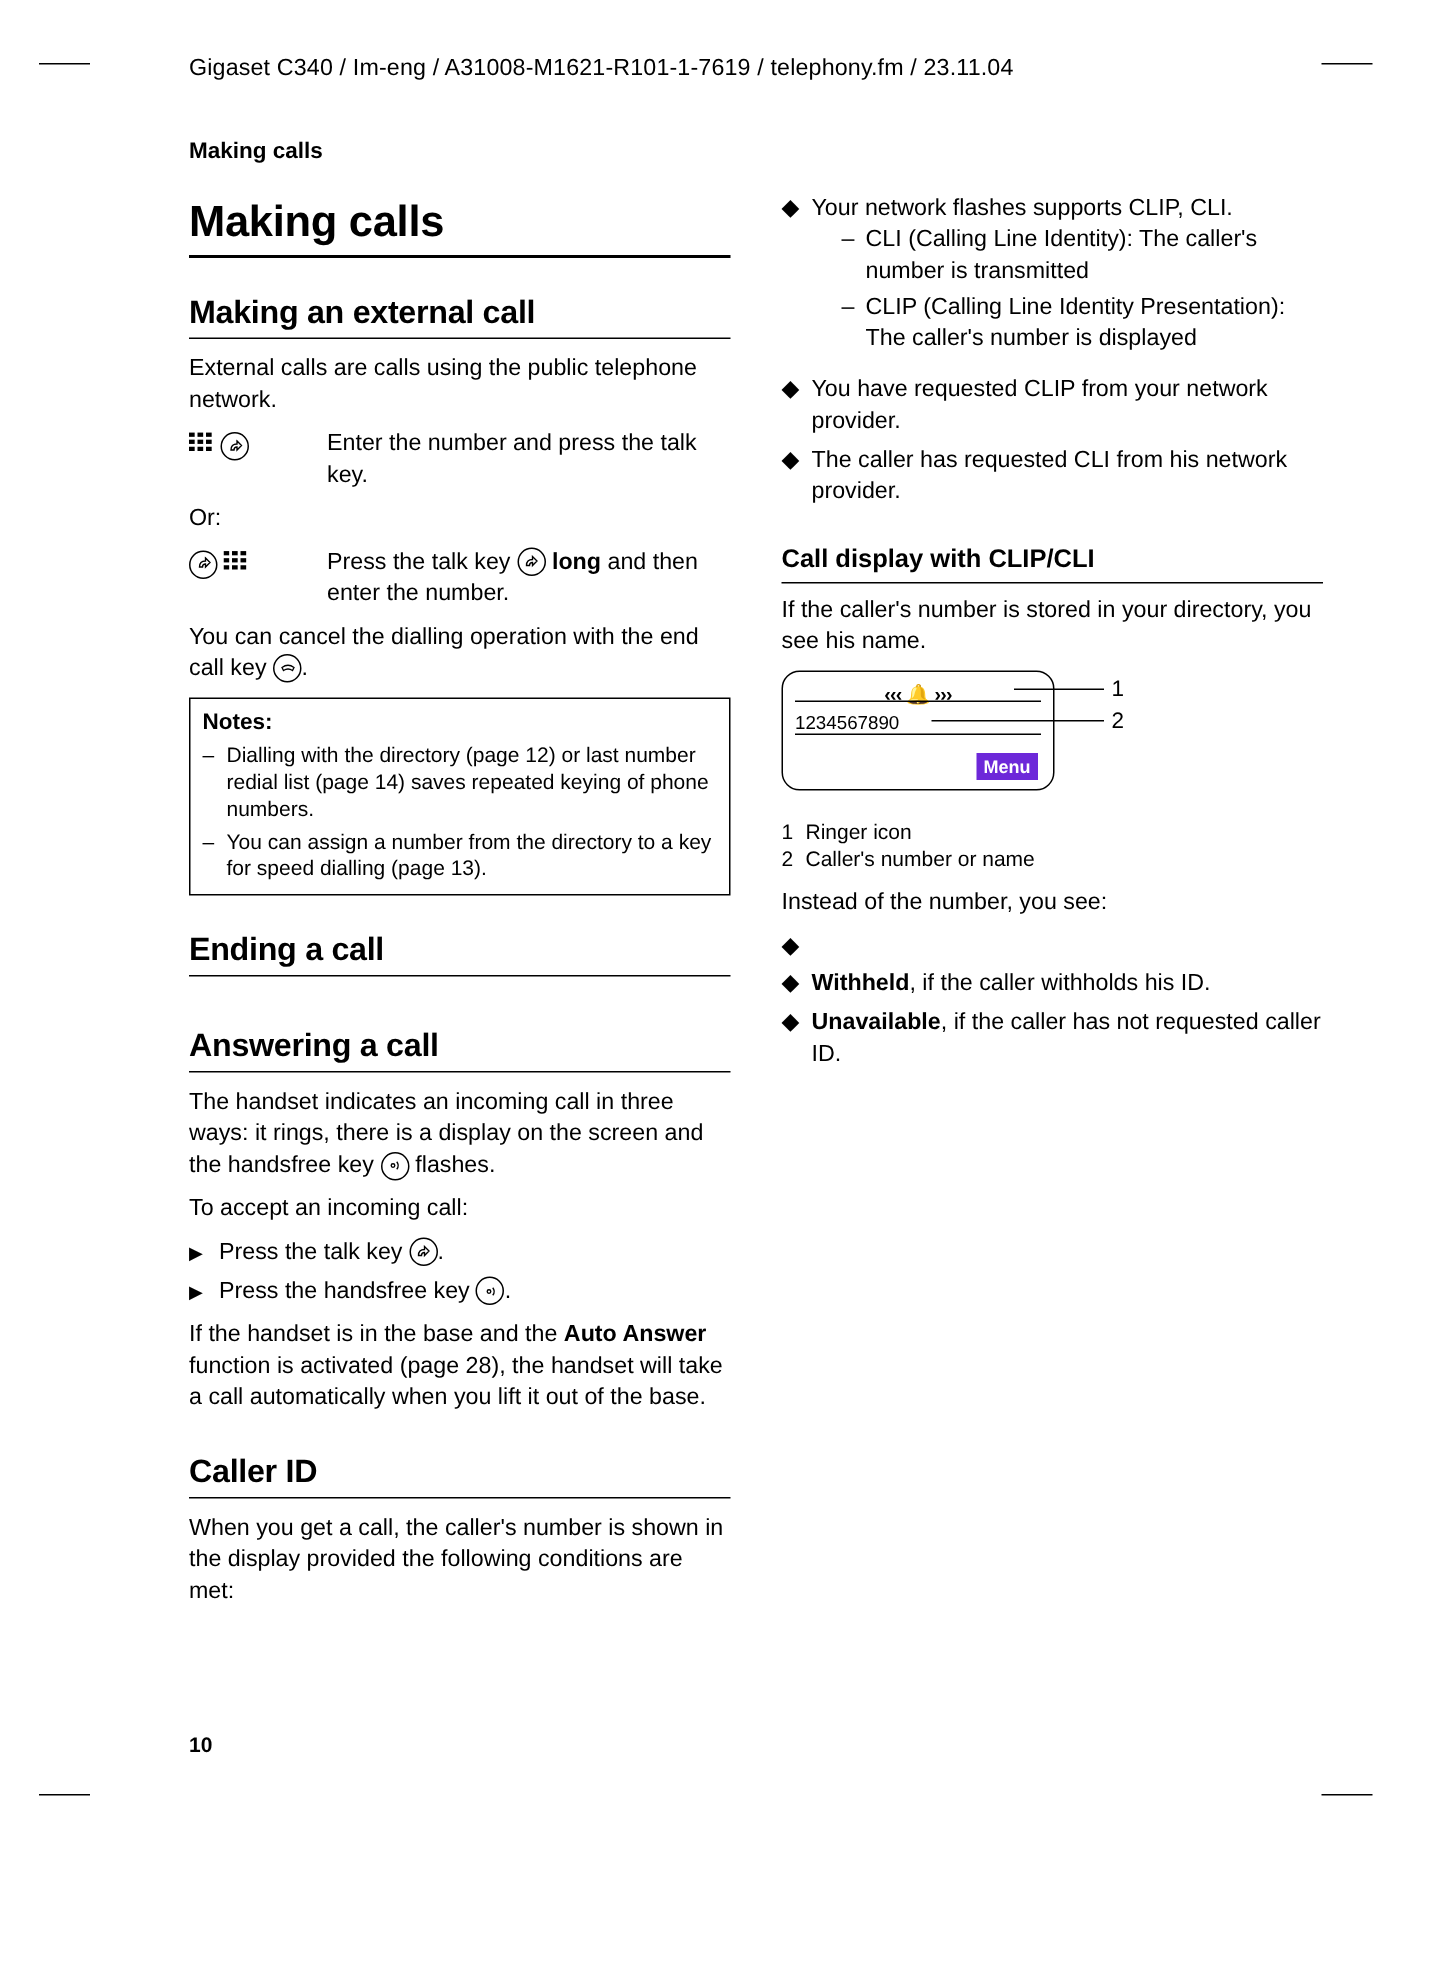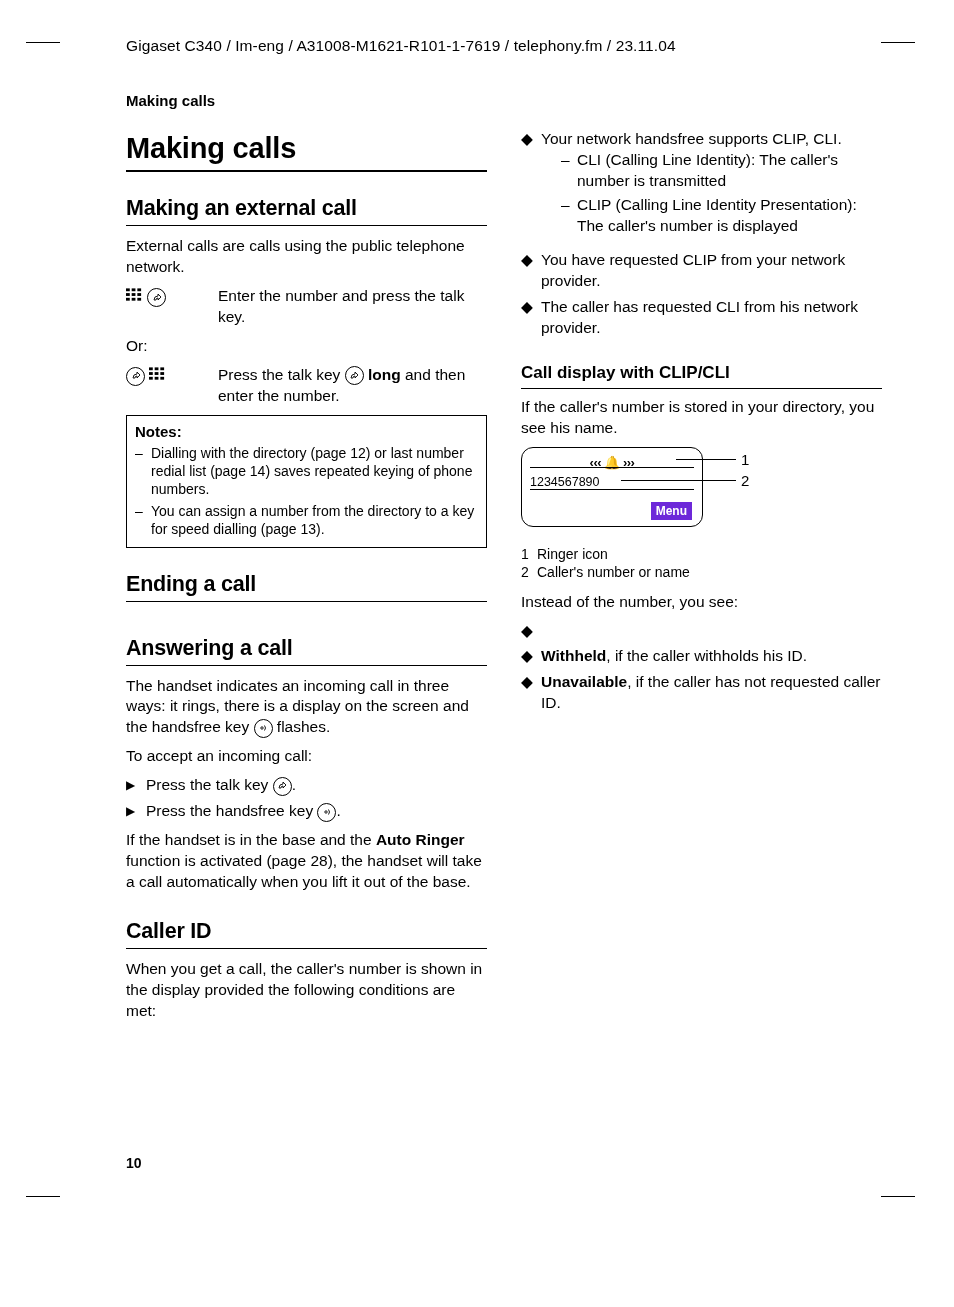--- a/index.html
+++ b/index.html
@@ -272,20 +272,27 @@
         </div>
         <div class="instr-text">
           <span>Press the talk key </span><span class="icon icon-circle">
               <svg width="10" height="10" viewBox="0 0 10 10">
                 <path d="M2 7 Q2 3 6 3 L6 1 L9 4 L6 7 L6 5 Q4 5 4 7 Z" fill="none" stroke="#000" stroke-width="0.9"></path>
               </svg>
             </span><span class="bold"> long</span><span> and then enter the number.</span>
         </div>
       </div>
 
+      <p>
+        <span>You can cancel the dialling operation with the end call key </span><span class="icon icon-circle">
+            <svg width="10" height="10" viewBox="0 0 10 10">
+              <path d="M1 4 Q5 1 9 4 L8 6 Q5 4 2 6 Z" fill="none" stroke="#000" stroke-width="0.9"></path>
+            </svg>
+          </span><span>.</span>
+      </p>
 
       <div class="notes-box">
         <div class="notes-title">Notes:</div>
         <ul>
           <li>
               <span class="dash-b">–</span>
               <span>Dialling with the directory (page 12) or last number redial list (page 14) saves repeated keying of phone numbers.</span>
             </li>
           <li>
               <span class="dash-b">–</span>
@@ -322,35 +329,35 @@
             <span class="ab">▶</span>
             <span><span>Press the handsfree key </span><span class="icon icon-circle">
                 <svg width="10" height="10" viewBox="0 0 10 10">
                   <circle cx="4" cy="5" r="1.2" fill="none" stroke="#000" stroke-width="0.9"></circle>
                   <path d="M6.5 2.5 Q8.5 5 6.5 7.5" fill="none" stroke="#000" stroke-width="0.9"></path>
                 </svg>
               </span><span>.</span></span>
           </li>
       </ul>
       <p>
-        <span>If the handset is in the base and the </span><span class="sans-bold">Auto Ringer</span><span> function is activated (page 28), the handset will take a call automatically when you lift it out of the base.</span>
+        <span>If the handset is in the base and the </span><span class="sans-bold">Auto Answer</span><span> function is activated (page 28), the handset will take a call automatically when you lift it out of the base.</span>
       </p>
 
       <div class="spacer-sm"></div>
       <h2>Caller ID</h2>
       <div class="h2-rule"></div>
       <p>When you get a call, the caller's number is shown in the display provided the following conditions are met:</p>
     </div>
 
     <div class="col">
       <ul class="diamond">
         <li>
             <span class="db">◆</span>
           <div>
-            <span>Your network handsfree supports CLIP, CLI.</span>
+            <span>Your network flashes supports CLIP, CLI.</span>
             <ul class="dash">
               <li>
                   <span class="ddb">–</span>
                   <span>CLI (Calling Line Identity): The caller's number is transmitted</span>
                 </li>
               <li>
                   <span class="ddb">–</span>
                   <span>CLIP (Calling Line Identity Presentation): The caller's number is displayed</span>
                 </li>
             </ul>

